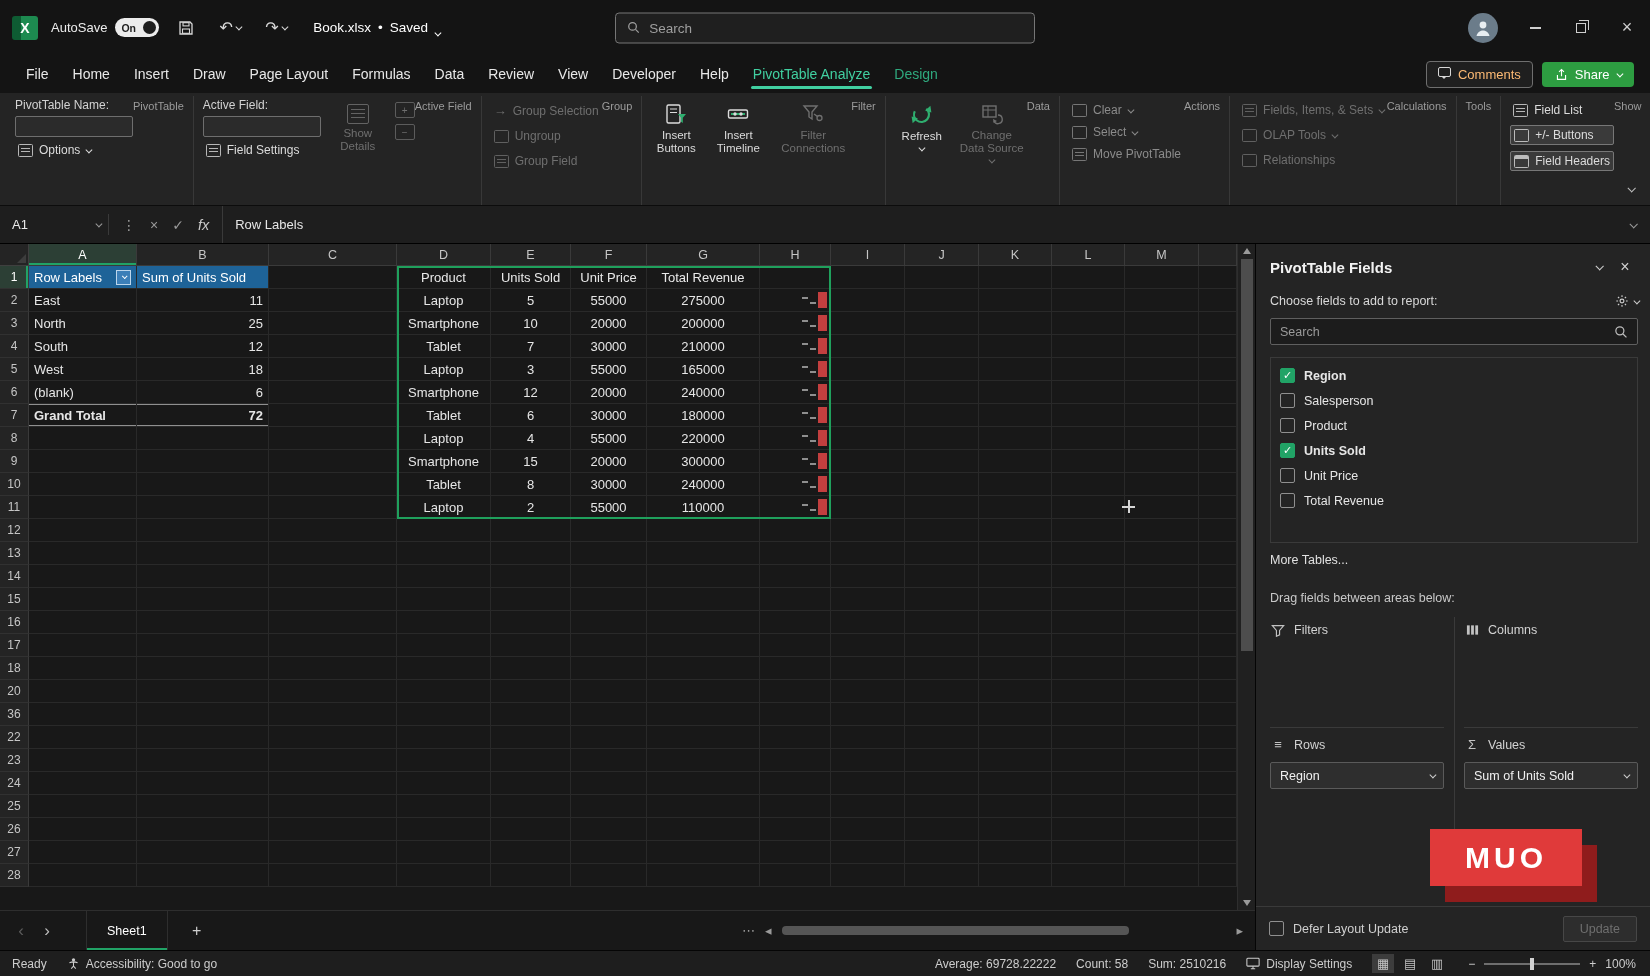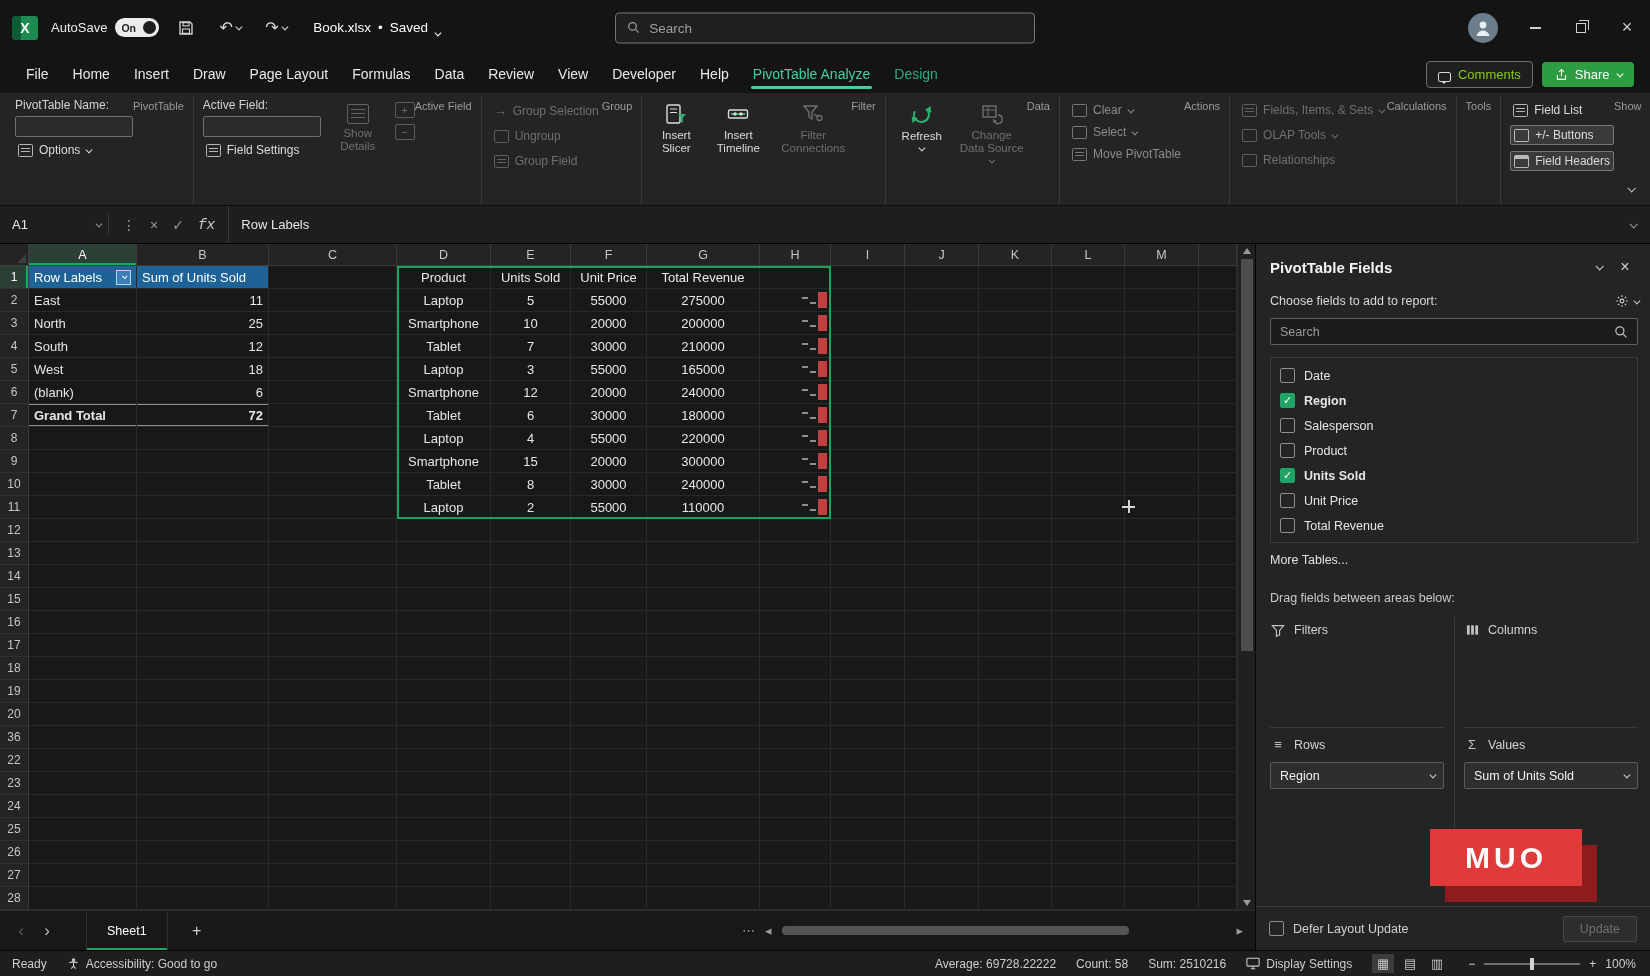--- a/index.html
+++ b/index.html
@@ -27,21 +27,21 @@
 .restore-glyph{width:10px;height:10px;border:1.2px solid #cfcfcf;position:relative}
 .restore-glyph::before{content:"";position:absolute;left:2px;top:-4px;width:9px;height:9px;border-top:1.2px solid #cfcfcf;border-right:1.2px solid #cfcfcf}
 
 
 .menubar{height:38px;display:flex;align-items:center;padding:0 14px;gap:2px;background:#141414}
 .mtab{padding:8px 12px;font-size:14px;color:#e8e8e8;position:relative;white-space:nowrap;cursor:default}
 .mtab.ctx{color:#2fa97e}
 .mtab.active{color:#41d0a1}
 .mtab.active::after{content:"";position:absolute;left:10px;right:10px;bottom:1px;height:3px;border-radius:2px;background:#41d0a1}
 .mb-right{margin-left:auto;display:flex;align-items:center;gap:9px;padding-right:2px}
-.comments-btn{display:flex;align-items:flex-end;gap:7px;border:1px solid #6f6f6f;border-radius:4px;background:#1f1f1f;color:#84cc16;font-size:13px;padding:5px 11px}
+.comments-btn{display:flex;align-items:flex-start;gap:7px;border:1px solid #6f6f6f;border-radius:4px;background:#1f1f1f;color:#fdba74;font-size:13px;padding:5px 11px}
 .comment-icon{width:13px;height:10px;border:1.3px solid #d8d8d8;border-radius:2px;position:relative}
 .comment-icon::after{content:"";position:absolute;left:2px;bottom:-6px;border:3px solid transparent;border-top-color:#d8d8d8}
 .share-btn{display:flex;align-items:center;gap:7px;border-radius:4px;background:#2d9d41;color:#fff;font-size:13px;padding:5px 13px;border:none}
 
 
 .ribbon{height:113px;background:#242424;display:flex;padding:3px 6px 0;position:relative;border-bottom:1px solid #0c0c0c}
 .rgroup{display:flex;flex-direction:row;padding:2px 9px 0;border-right:1px solid #383838}
 .rg-body{flex:1;display:flex;gap:8px;align-items:flex-start}
 .rg-label{text-align:center;font-size:11px;color:#9b9b9b;padding:2px 0 5px;white-space:nowrap}
 .col{display:flex;flex-direction:column;gap:4px}
@@ -62,21 +62,21 @@
 .toggled{background:#3a3a3a;border:1px solid #777;border-radius:2px}
 .ribbon-collapse{position:absolute;right:16px;bottom:10px;color:#bdbdbd}
 
 
 .formulabar{height:38px;background:#1e1e1e;display:flex;align-items:stretch;border-bottom:1px solid #000}
 .name-box{width:108px;display:flex;align-items:center;padding:0 8px 0 12px;gap:6px}
 .name-box input{flex:1;min-width:0;background:transparent;border:none;outline:none;color:#e8e8e8;font-size:13px}
 .nb-chev{color:#9a9a9a}
 .fb-sep{width:1px;background:#3a3a3a;margin:8px 0}
 .fb-icons{display:flex;align-items:center;gap:14px;padding:0 13px;color:#9a9a9a;font-size:14px}
-.fx{font-style:italic;font-family:Liberation Mono, monospace;font-size:14.5px;color:#c9c9c9}
+.fx{font-style:italic;font-family:Liberation Sans, sans-serif;font-size:14.5px;color:#c9c9c9}
 .fb-content{flex:1;display:flex;align-items:center;padding-left:12px;font-size:13px;color:#e6e6e6;border-left:1px solid #3a3a3a}
 .fb-expand{width:34px;display:grid;place-items:center;color:#9a9a9a}
 
 
 .main{height:706px;display:flex}
 .sheet-area{width:1255px;display:flex;flex-direction:column;background:#181818}
 .grid-zone{height:666px;display:flex}
 .grid{flex:1;position:relative;overflow:hidden;background:#181818}
 .vscroll{width:18px;background:#202020;border-left:1px solid #2e2e2e;display:flex;flex-direction:column;align-items:center;padding:4px 0}
 .tri-up{width:0;height:0;border-left:4px solid transparent;border-right:4px solid transparent;border-bottom:6px solid #9a9a9a}
@@ -325,21 +325,21 @@
 
   <div class="rgroup">
     <div class="rg-body">
       <div class="rbtn-big" style="width:50px">
         <svg width="24" height="24" viewBox="0 0 24 24">
             <rect x="3" y="3" width="13" height="18" rx="1.5" fill="none" stroke="currentColor" stroke-width="1.4"></rect>
             <line x1="6" y1="7" x2="13" y2="7" stroke="currentColor"></line>
             <line x1="6" y1="10.5" x2="13" y2="10.5" stroke="currentColor"></line>
             <path d="M14 12h8l-3.2 3.8V21l-1.8-1.2v-4z" fill="#2fae6f"></path>
           </svg>
-        <span>Insert Slicer</span>
+        <span>Insert Buttons</span>
       </div>
       <div class="rbtn-big" style="width:58px">
         <svg width="24" height="24" viewBox="0 0 24 24">
             <rect x="2.5" y="8" width="19" height="8" rx="1.5" fill="none" stroke="currentColor" stroke-width="1.4"></rect>
             <line x1="5" y1="12" x2="19" y2="12" stroke="#2fae6f" stroke-width="2"></line>
             <circle cx="9" cy="12" r="1.7" fill="currentColor"></circle>
             <circle cx="15" cy="12" r="1.7" fill="currentColor"></circle>
           </svg>
         <span>Insert Timeline</span>
       </div>
@@ -856,37 +856,20 @@
             <div class="g-c" style="width: 113px;"></div>
             <div class="g-c" style="width: 71px;"></div>
             <div class="g-c" style="width: 74px;"></div>
             <div class="g-c" style="width: 74px;"></div>
             <div class="g-c" style="width: 73px;"></div>
             <div class="g-c" style="width: 73px;"></div>
             <div class="g-c" style="width: 74px;"></div>
             <div class="g-c g-fill"></div>
           </div>
           <div class="g-row">
-            <div class="g-rh">19</div>
-            <div class="g-c" style="width: 108px;"></div>
-            <div class="g-c" style="width: 132px;"></div>
-            <div class="g-c" style="width: 128px;"></div>
-            <div class="g-c" style="width: 94px;"></div>
-            <div class="g-c" style="width: 80px;"></div>
-            <div class="g-c" style="width: 76px;"></div>
-            <div class="g-c" style="width: 113px;"></div>
-            <div class="g-c" style="width: 71px;"></div>
-            <div class="g-c" style="width: 74px;"></div>
-            <div class="g-c" style="width: 74px;"></div>
-            <div class="g-c" style="width: 73px;"></div>
-            <div class="g-c" style="width: 73px;"></div>
-            <div class="g-c" style="width: 74px;"></div>
-            <div class="g-c g-fill"></div>
-          </div>
-          <div class="g-row">
             <div class="g-rh">20</div>
             <div class="g-c" style="width: 108px;"></div>
             <div class="g-c" style="width: 132px;"></div>
             <div class="g-c" style="width: 128px;"></div>
             <div class="g-c" style="width: 94px;"></div>
             <div class="g-c" style="width: 80px;"></div>
             <div class="g-c" style="width: 76px;"></div>
             <div class="g-c" style="width: 113px;"></div>
             <div class="g-c" style="width: 71px;"></div>
             <div class="g-c" style="width: 74px;"></div>
@@ -1079,24 +1062,20 @@
         </span>
       </div>
       <div class="pane-search">
         <input placeholder="Search" style="">
         <svg width="14" height="14" viewBox="0 0 16 16">
             <circle cx="6.7" cy="6.7" r="4.6" fill="none" stroke="#bdbdbd" stroke-width="1.4"></circle>
             <line x1="10.3" y1="10.3" x2="14.2" y2="14.2" stroke="#bdbdbd" stroke-width="1.4"></line>
           </svg>
       </div>
       <div class="fields-list">
-          <div class="fld">
-            <span class="cb"></span>
-            <span class="fld-label">Date</span>
-          </div>
           <div class="fld">
             <span class="cb on"></span>
             <span class="fld-label bold">Region</span>
           </div>
           <div class="fld">
             <span class="cb"></span>
             <span class="fld-label">Salesperson</span>
           </div>
           <div class="fld">
             <span class="cb"></span>

